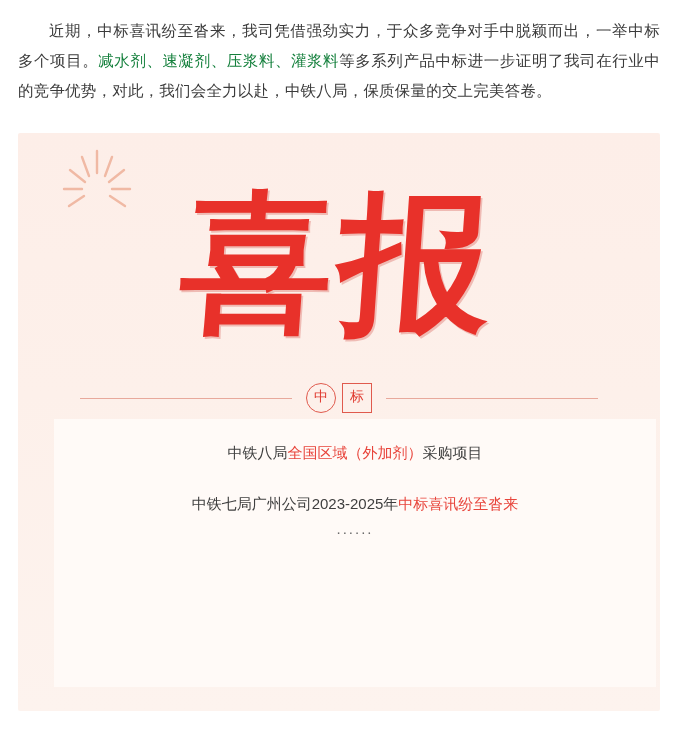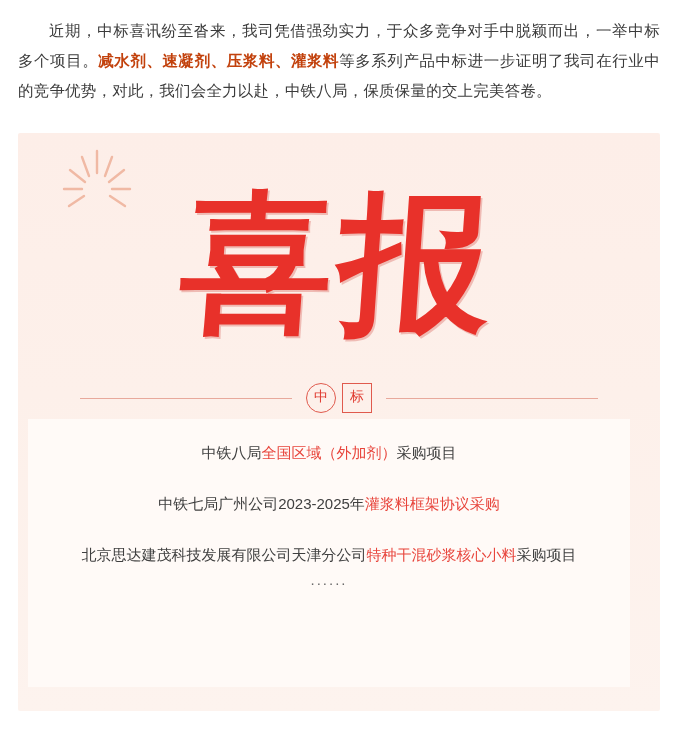--- a/index.html
+++ b/index.html
@@ -29,22 +29,22 @@
     line-height: 30px;
     text-align: justify;
     color: #3b3b3b;
     letter-spacing: 0.2px;
   }
   .intro p {
     margin: 0;
     text-indent: 2em;
   }
   .intro .bold {
-    font-weight: bold;
-    color: #c2410c;
+    font-weight: normal;
+    color: #15803d;
   }
 
   
   .poster {
     position: absolute;
     left: 18px;
     top: 133px;
     width: 642px;
     height: 578px;
     background: linear-gradient(180deg, #fdeee8 0%, #fdf0ea 45%, #fdf3ee 100%);
@@ -119,21 +119,21 @@
     color: #e0392f;
     font-size: 14px;
     line-height: 26px;
     text-align: center;
     font-family: "Liberation Serif", serif;
   }
 
   
   .list-panel {
     position: absolute;
-    left: 10px;
+    left: 36px;
     top: 286px;
     width: 602px;
     height: 268px;
     background: #fffaf7;
     box-sizing: border-box;
     padding: 22px 20px;
   }
   .list-item {
     text-align: center;
     font-size: 15px;
@@ -190,20 +190,19 @@
         <div class="box-char">标</div>
       </div>
       <div class="divider-line"></div>
     </div>
 
     <div class="list-panel">
 
       <p class="list-item"><span>中铁八局</span><span class="hl">全国区域（外加剂）</span><span>采购项目</span></p>
 
 
-      <p class="list-item"><span>中铁七局广州公司2023-2025年</span><span class="hl">灌浆料框架协议采购</span><span></span></p>
-
-      <p class="list-item"><span>北京思达建茂科技发展有限公司天津分公司</span><span class="hl">特种干混砂浆核心小料</span><span>采购项目</span></p>
+      <p class="list-item"><span>中铁七局广州公司2023-2025年</span><span class="hl">中标喜讯纷至沓来</span><span></span></p>
+
 
       <div class="ellipsis">......</div>
     </div>
   </div>
 </div>
 
 </body></html>

